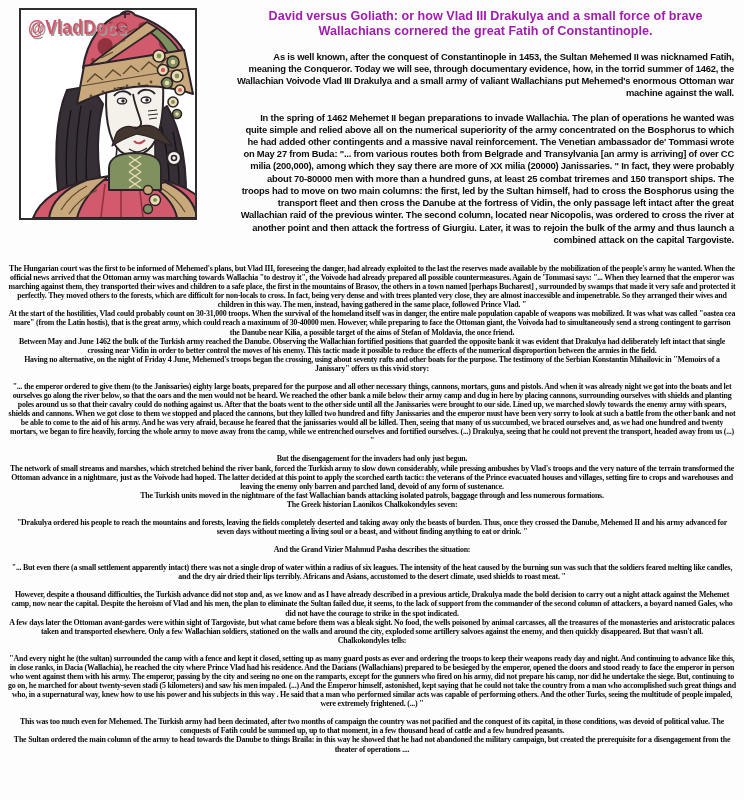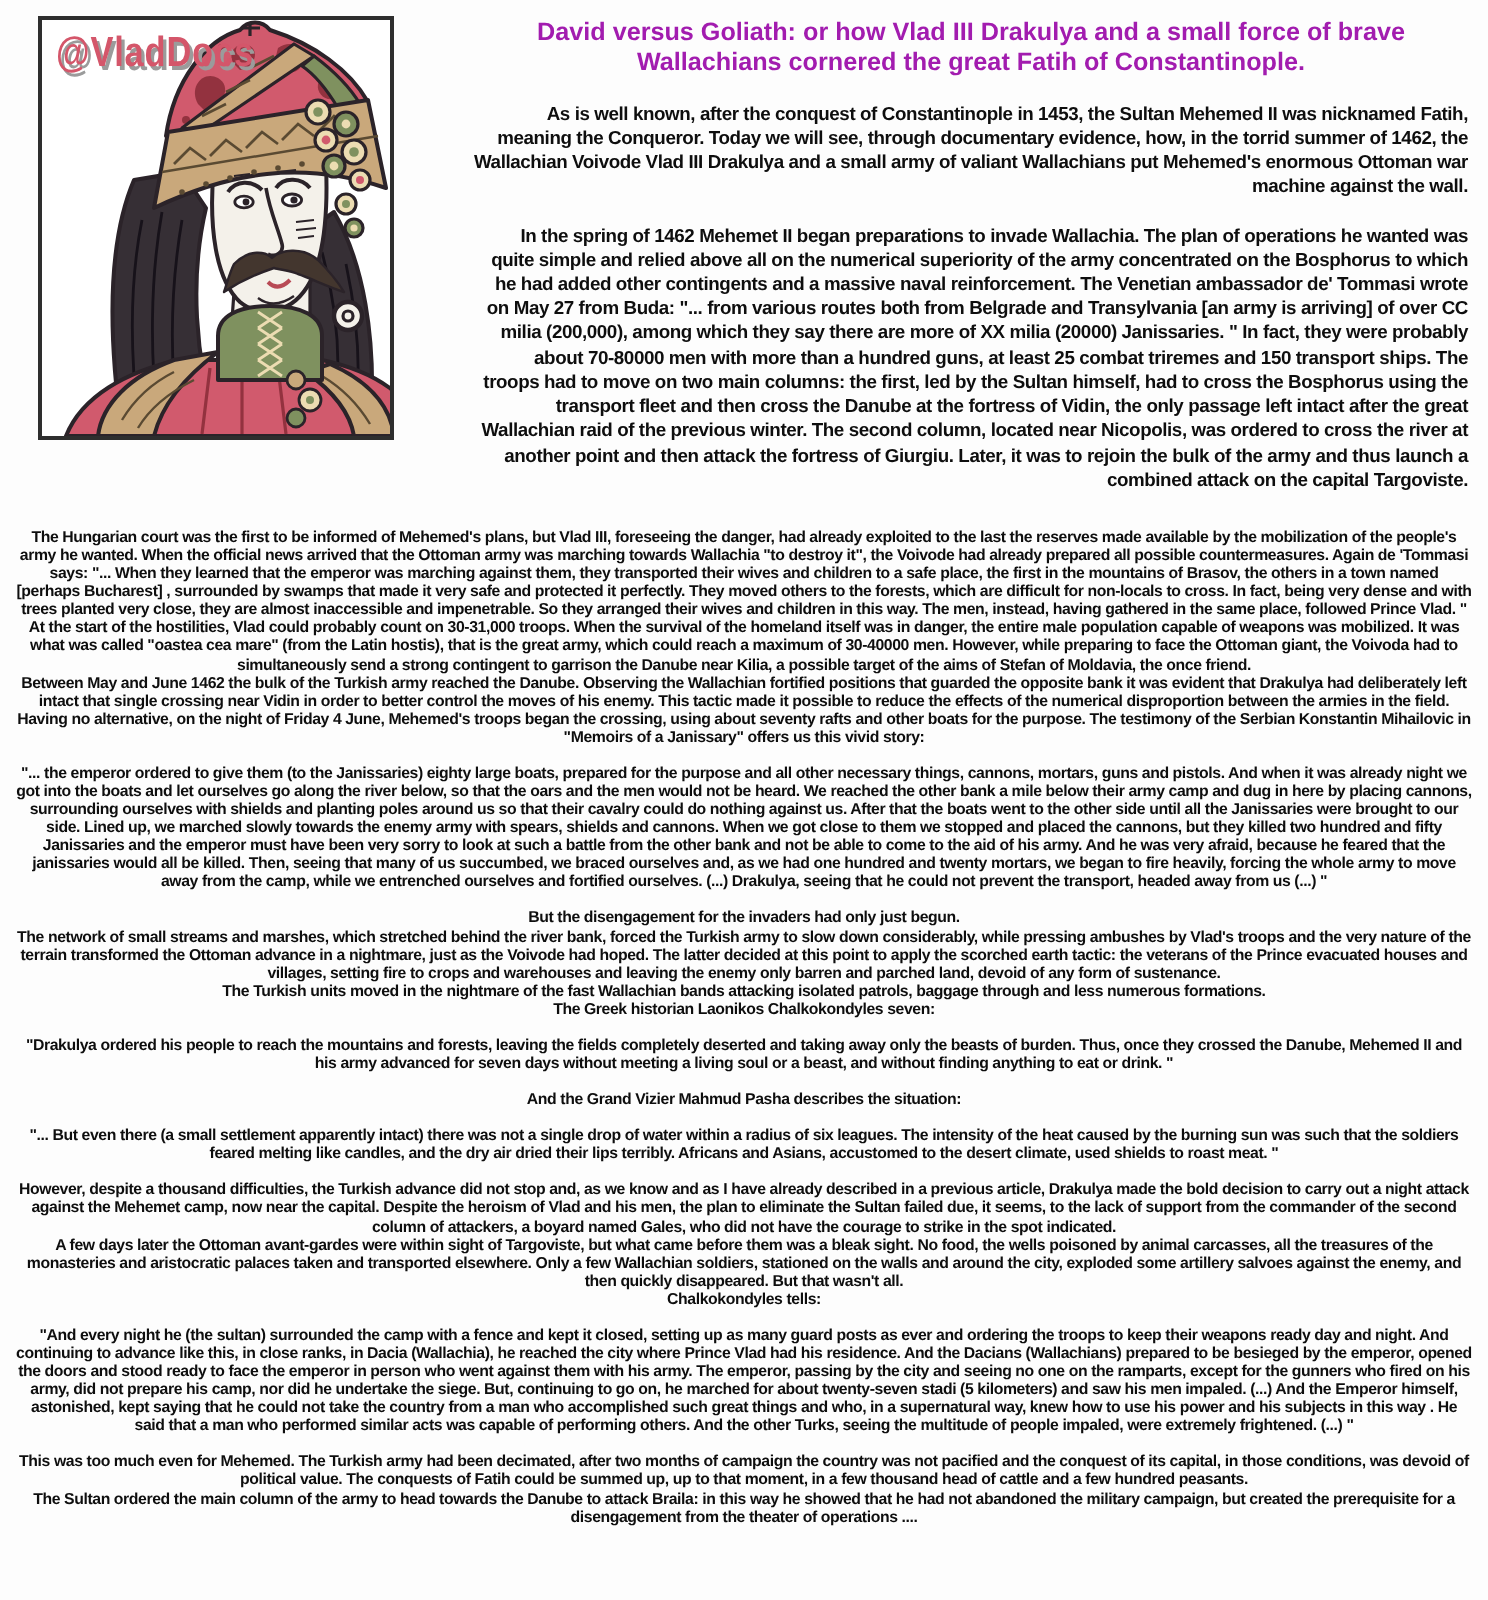--- a/index.html
+++ b/index.html
@@ -48,20 +48,21 @@
     text-align:right;
   }
   .article {
     padding:6px 8px 0 8px;
     text-align:center;
   }
   .article p {
     font-size:7.9px;
     line-height:1.15;
     letter-spacing:-0.2px;
+    font-family:Liberation Serif, serif;
   }
   .article p.gap { margin-top:9px; }
   svg .oln { stroke:#2b2329; stroke-linecap:round; stroke-linejoin:round; }
 </style>
 </head>
 <body>
 
 <div class="header">
 
   <div class="portrait-box">
@@ -176,14 +177,14 @@
   <p>The Turkish units moved in the nightmare of the fast Wallachian bands attacking isolated patrols, baggage through and less numerous formations.</p>
   <p>The Greek historian Laonikos Chalkokondyles seven:</p>
   <p class="gap">"Drakulya ordered his people to reach the mountains and forests, leaving the fields completely deserted and taking away only the beasts of burden. Thus, once they crossed the Danube, Mehemed II and his army advanced for seven days without meeting a living soul or a beast, and without finding anything to eat or drink. "</p>
   <p class="gap">And the Grand Vizier Mahmud Pasha describes the situation:</p>
   <p class="gap">"... But even there (a small settlement apparently intact) there was not a single drop of water within a radius of six leagues. The intensity of the heat caused by the burning sun was such that the soldiers feared melting like candles, and the dry air dried their lips terribly. Africans and Asians, accustomed to the desert climate, used shields to roast meat. "</p>
   <p class="gap">However, despite a thousand difficulties, the Turkish advance did not stop and, as we know and as I have already described in a previous article, Drakulya made the bold decision to carry out a night attack against the Mehemet camp, now near the capital. Despite the heroism of Vlad and his men, the plan to eliminate the Sultan failed due, it seems, to the lack of support from the commander of the second column of attackers, a boyard named Gales, who did not have the courage to strike in the spot indicated.</p>
   <p>A few days later the Ottoman avant-gardes were within sight of Targoviste, but what came before them was a bleak sight. No food, the wells poisoned by animal carcasses, all the treasures of the monasteries and aristocratic palaces taken and transported elsewhere. Only a few Wallachian soldiers, stationed on the walls and around the city, exploded some artillery salvoes against the enemy, and then quickly disappeared. But that wasn't all.</p>
   <p>Chalkokondyles tells:</p>
   <p class="gap">"And every night he (the sultan) surrounded the camp with a fence and kept it closed, setting up as many guard posts as ever and ordering the troops to keep their weapons ready day and night. And continuing to advance like this, in close ranks, in Dacia (Wallachia), he reached the city where Prince Vlad had his residence. And the Dacians (Wallachians) prepared to be besieged by the emperor, opened the doors and stood ready to face the emperor in person who went against them with his army. The emperor, passing by the city and seeing no one on the ramparts, except for the gunners who fired on his army, did not prepare his camp, nor did he undertake the siege. But, continuing to go on, he marched for about twenty-seven stadi (5 kilometers) and saw his men impaled. (...) And the  Emperor himself, astonished, kept saying that he could not take the country from a man who accomplished such great things and who, in a supernatural way, knew how to use his power and his subjects in this way . He said that a man who performed similar acts was capable of performing others. And the other Turks, seeing the multitude of people impaled, were extremely frightened. (...) "</p>
   <p class="gap">This was too much even for Mehemed. The Turkish army had been decimated, after two months of campaign the country was not pacified and the conquest of its capital, in those conditions, was devoid of political value. The conquests of Fatih could be summed up, up to that moment, in a few thousand head of cattle and a few hundred peasants.</p>
-  <p>The Sultan ordered the main column of the army to head towards the Danube to attack Braila: in this way he showed that he had not abandoned the military campaign, but created the prerequisite for a disengagement from the theater of operations ....</p>
+  <p>The Sultan ordered the main column of the army to head towards the Danube to things Braila: in this way he showed that he had not abandoned the military campaign, but created the prerequisite for a disengagement from the theater of operations ....</p>
 </div>
 
 </body></html>

